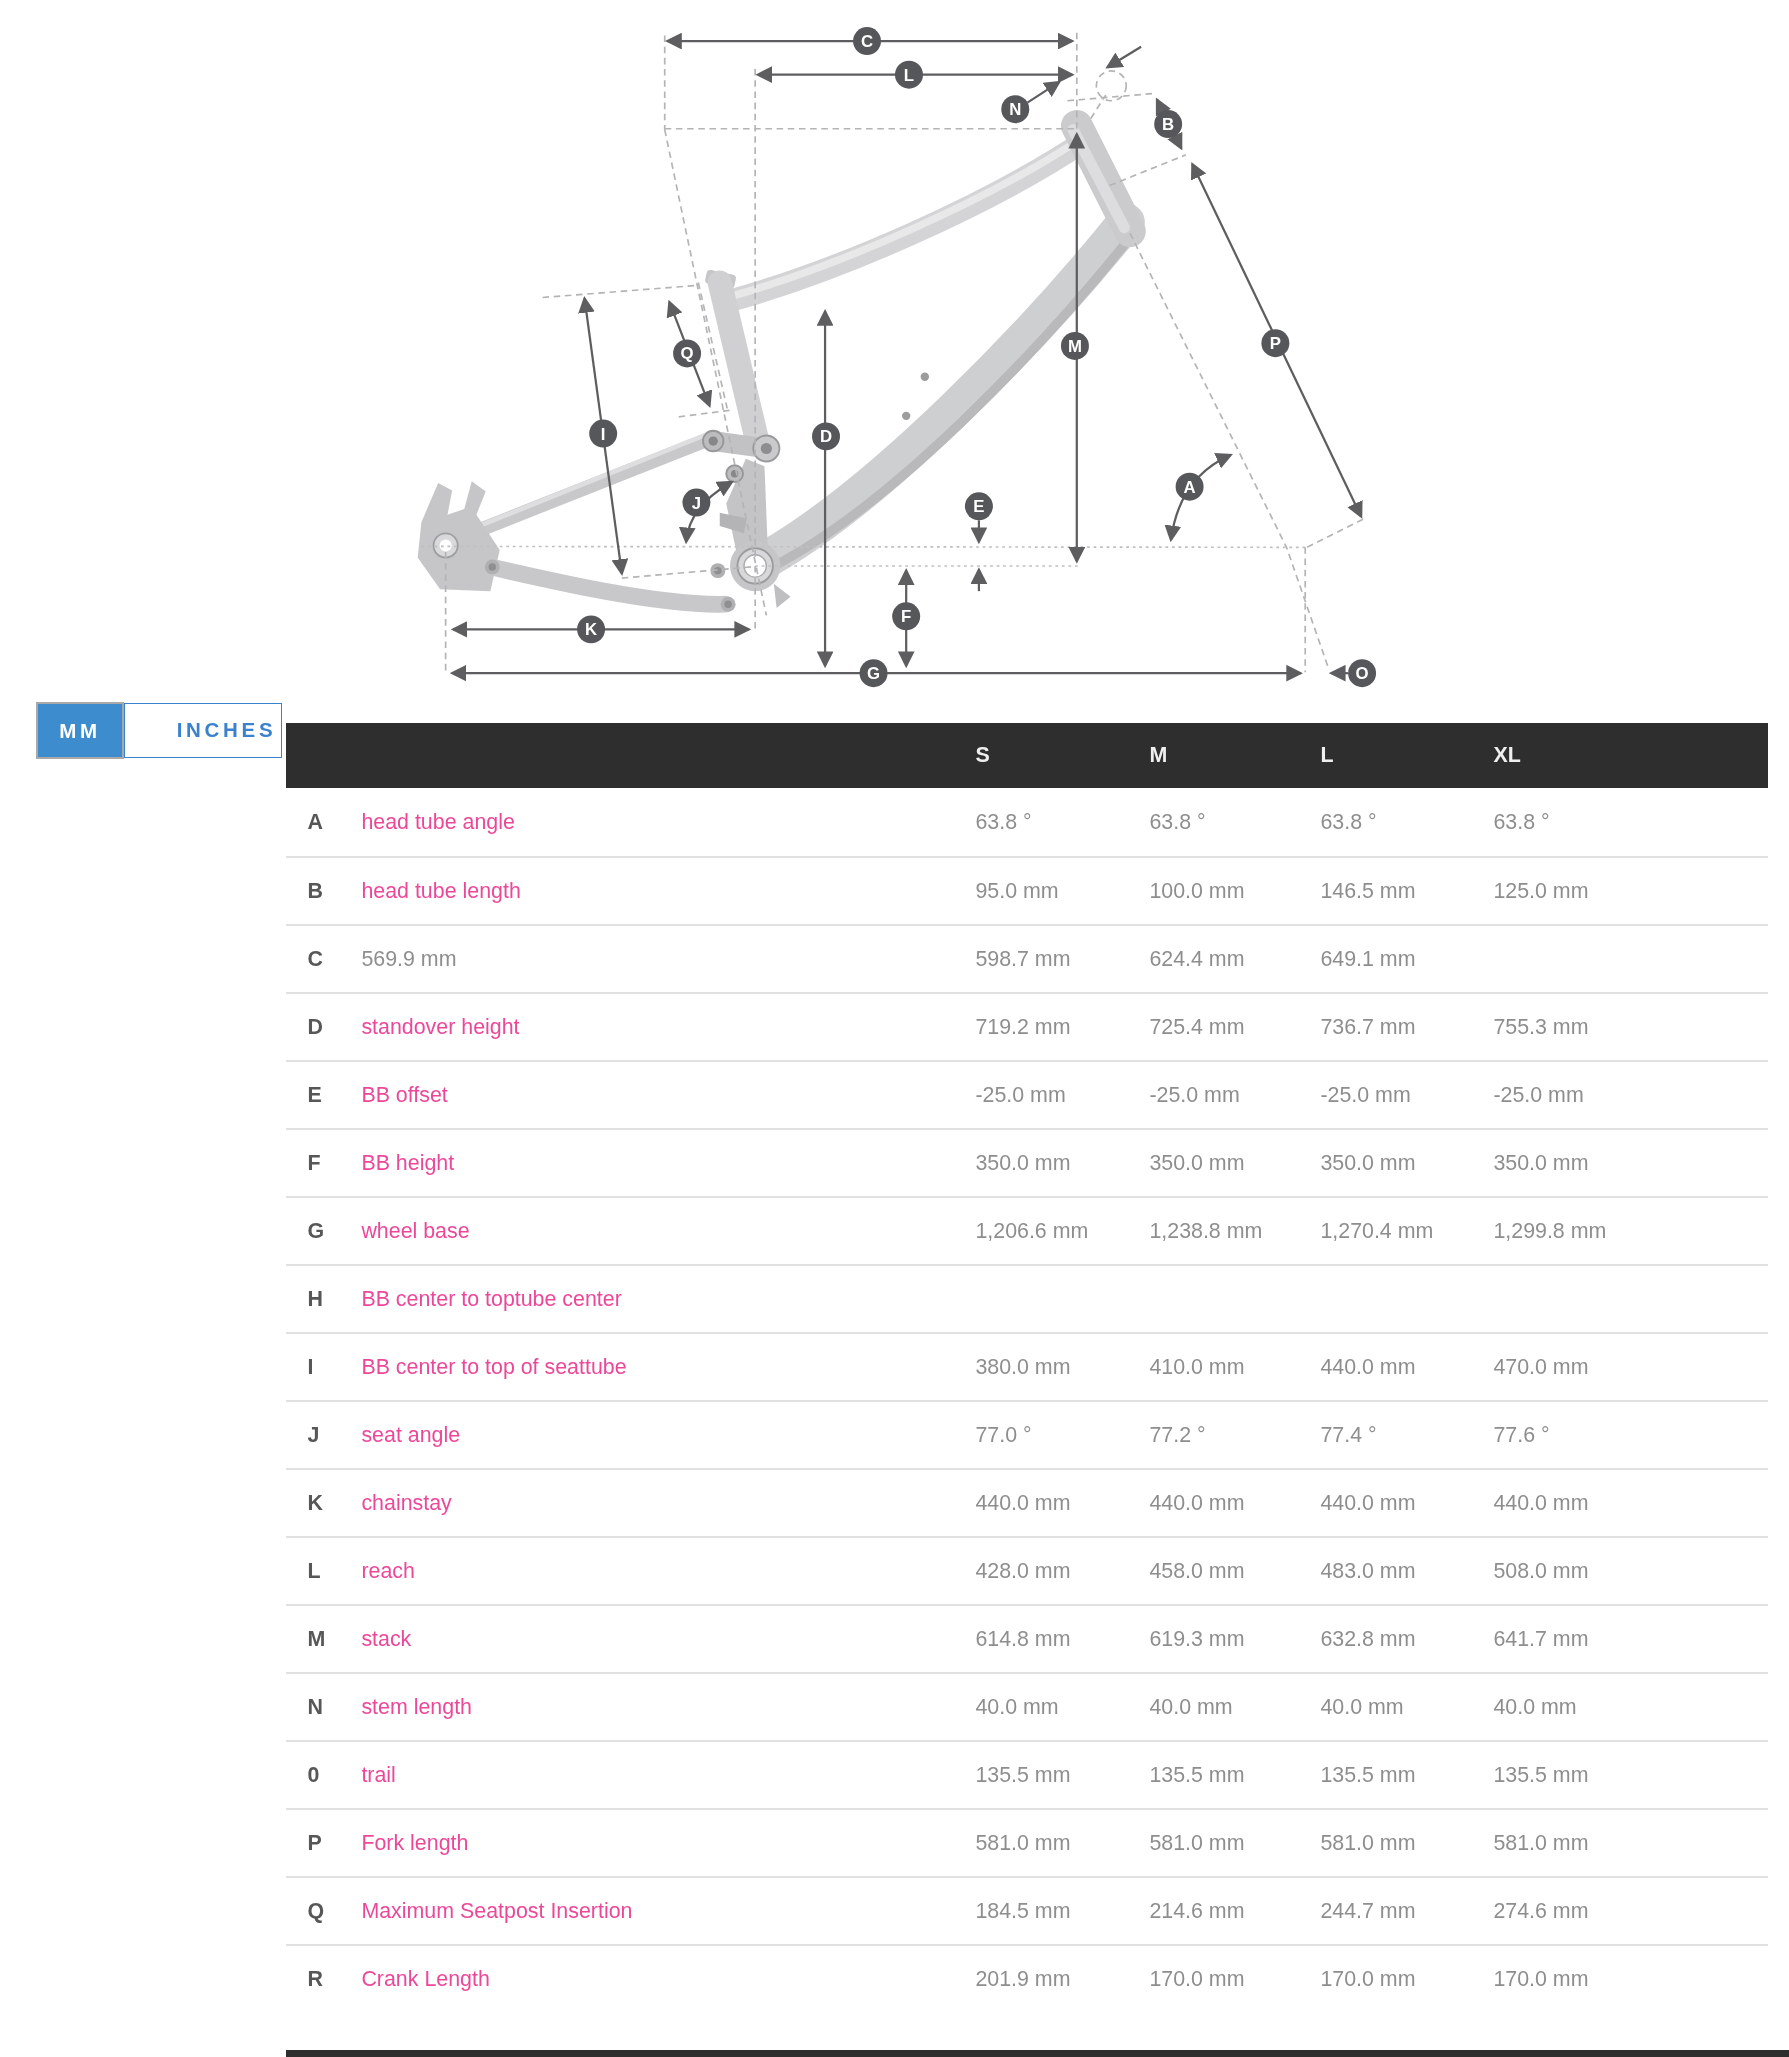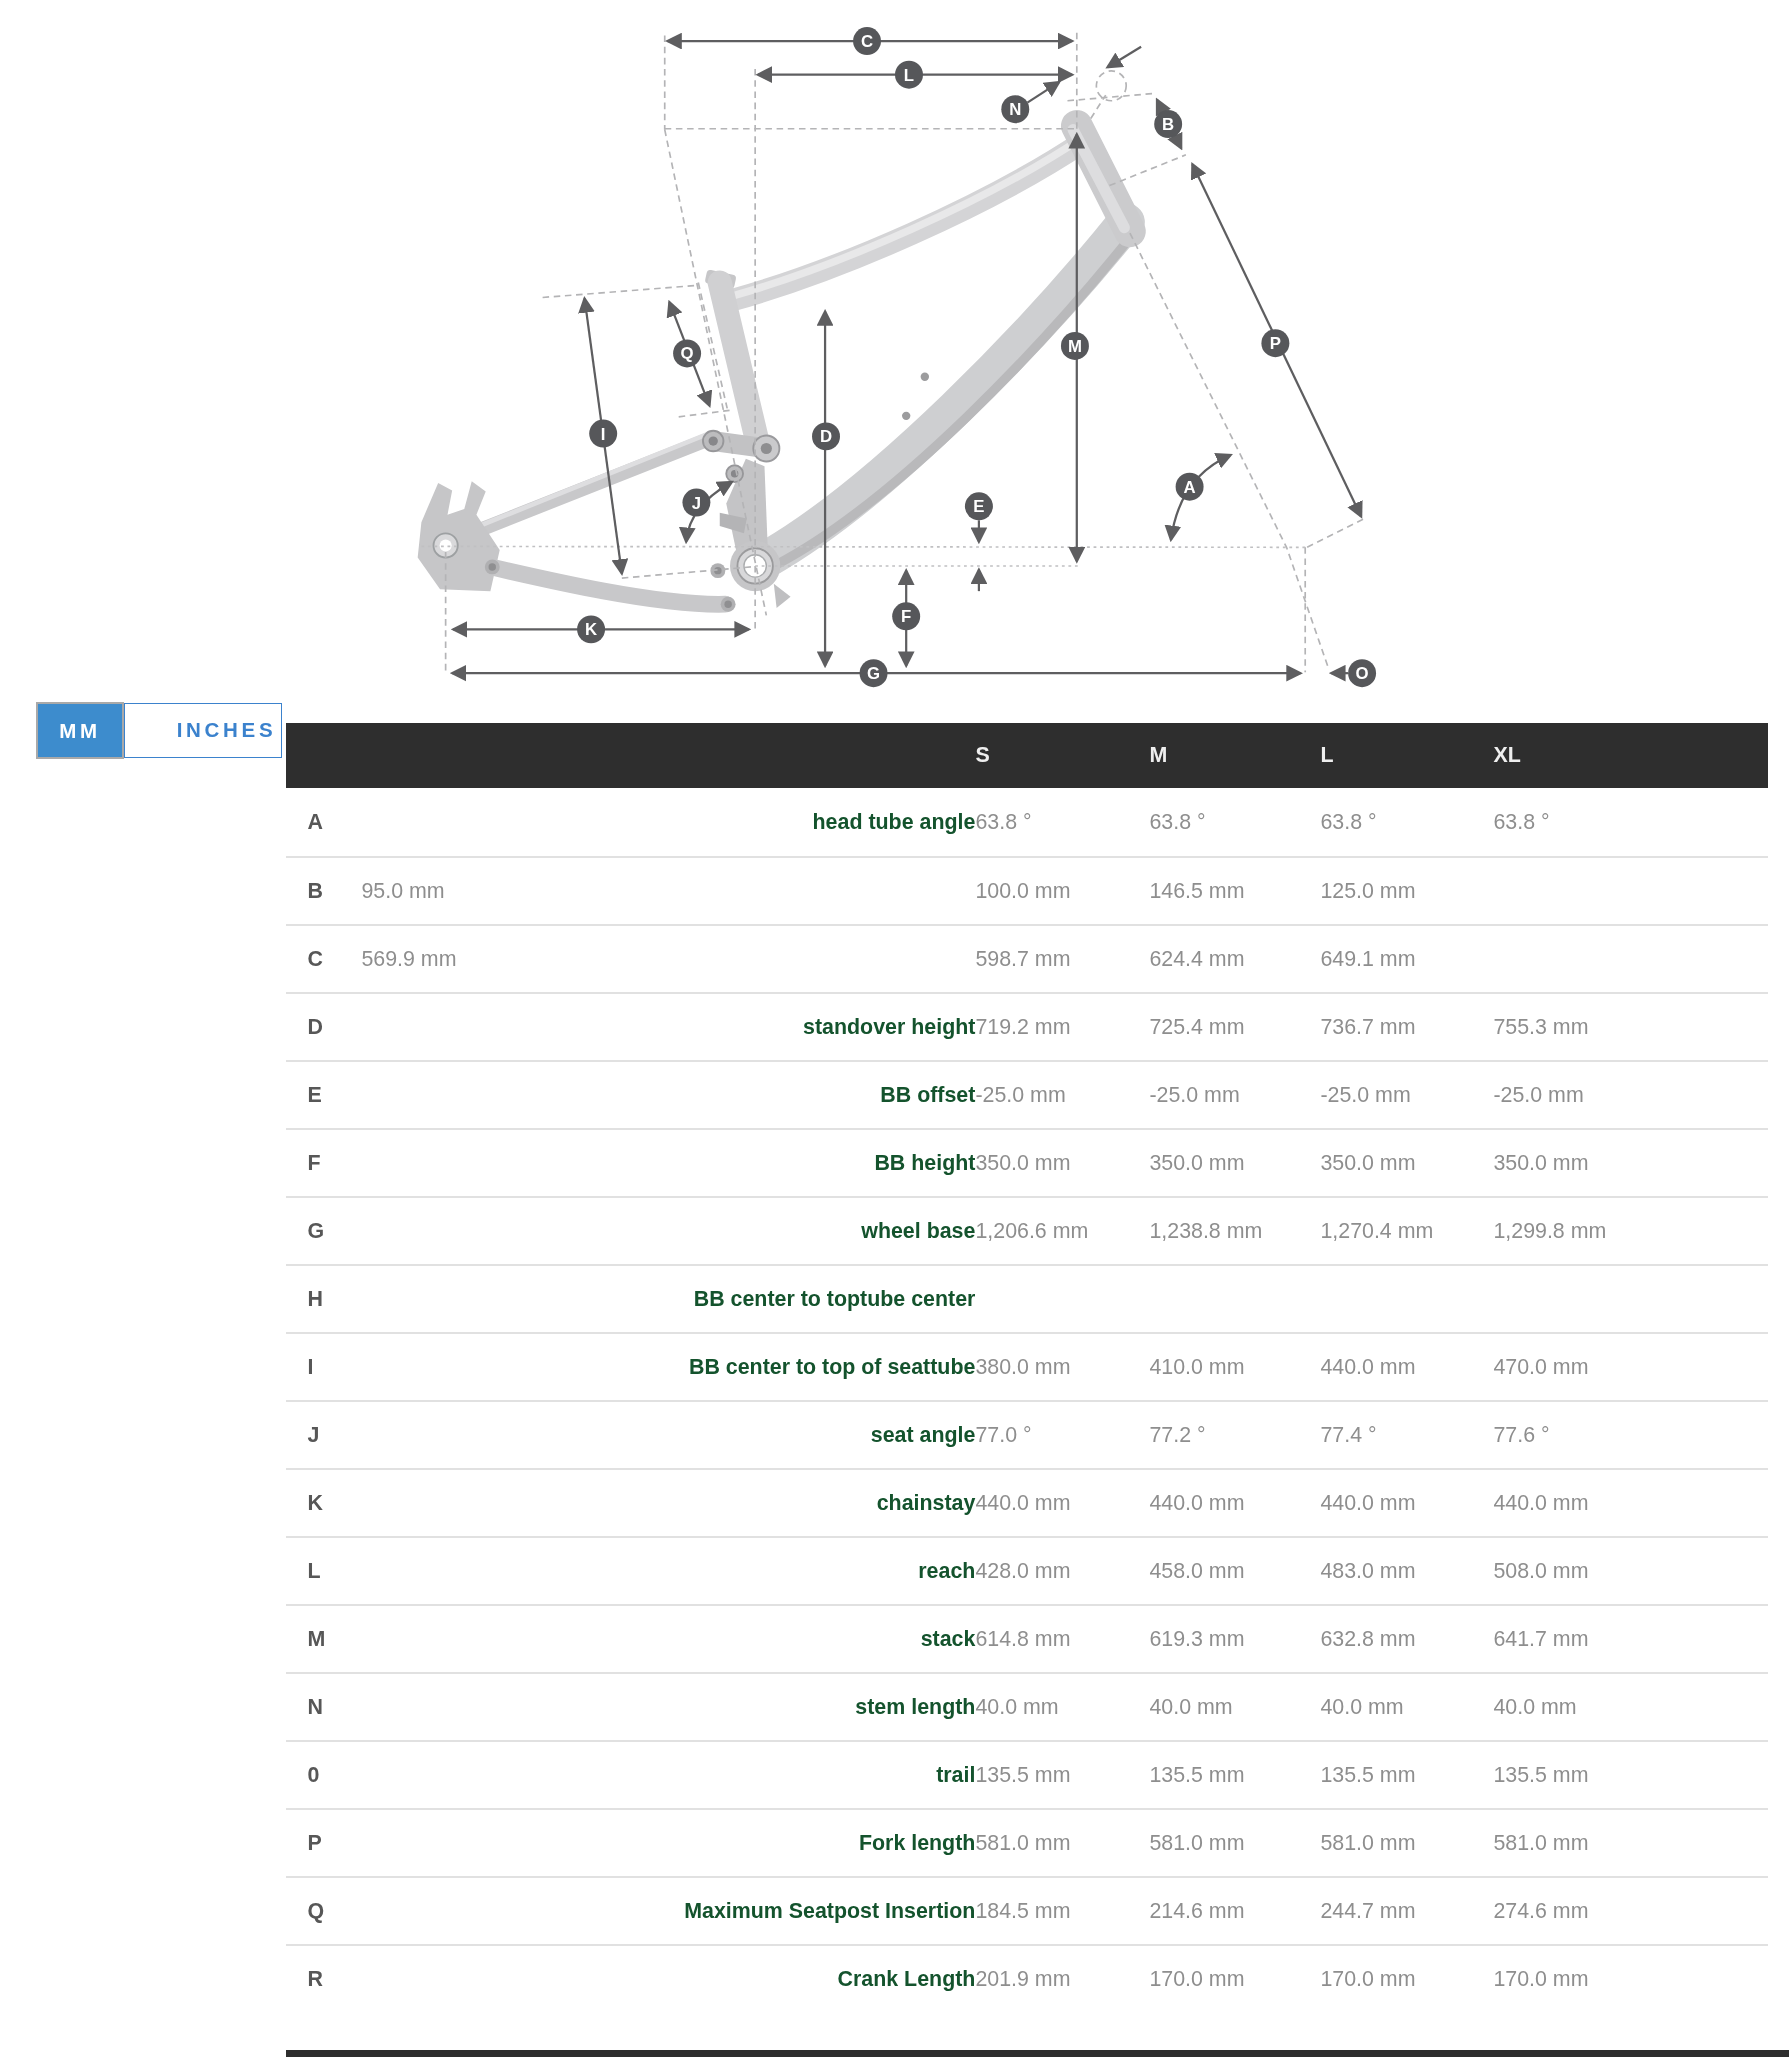--- a/index.html
+++ b/index.html
@@ -16,21 +16,21 @@
           color:#3b82cd;font-size:20.5px;font-weight:bold;letter-spacing:3.7px;margin-top:0.9px;
           display:flex;align-items:center;justify-content:center;cursor:pointer;padding-left:47px;}
   
   .geo-table{position:absolute;left:286px;top:723px;width:1482px;}
   .g-row{display:grid;grid-template-columns:54px 614px 174px 171px 173px 1fr;
          align-items:center;padding-left:21.4px;box-sizing:border-box;}
   .g-head{height:65px;background:#2e2e2e;color:#efefef;font-weight:bold;font-size:21.4px;}
   .g-body .g-row{height:68px;font-size:21.4px;background:#fff;}
   .g-body .g-row + .g-row{border-top:2.8px solid #e1e1e1;}
   .cell-letter{font-weight:bold;color:#575757;}
-  .cell-label{font-weight:bold;color:#14532d;text-align:right;}
+  .cell-label{font-weight:normal;color:#ec4899;}
   .cell-val{color:#8e8e8e;}
   .bottom-bar{position:absolute;left:286px;top:2050px;width:1504px;height:7.5px;background:#2e2e2e;}
 </style>
 </head>
 <body>
 
 <div class="page">
 
   <svg id="diagram" width="1790" height="718" viewBox="0 0 1920 770">
     <defs>
@@ -189,20 +189,21 @@
       <div class="cell-letter">A</div>
       <div class="cell-label">head tube angle</div>
       <div class="cell-val">63.8 °</div>
       <div class="cell-val">63.8 °</div>
       <div class="cell-val">63.8 °</div>
       <div class="cell-val">63.8 °</div>
     </div>
 
     <div class="g-row">
       <div class="cell-letter">B</div>
+      <div class="cell-label">head tube length</div>
       <div class="cell-val">95.0 mm</div>
       <div class="cell-val">100.0 mm</div>
       <div class="cell-val">146.5 mm</div>
       <div class="cell-val">125.0 mm</div>
     </div>
 
     <div class="g-row">
       <div class="cell-letter">C</div>
       <div class="cell-val">569.9 mm</div>
       <div class="cell-val">598.7 mm</div>

